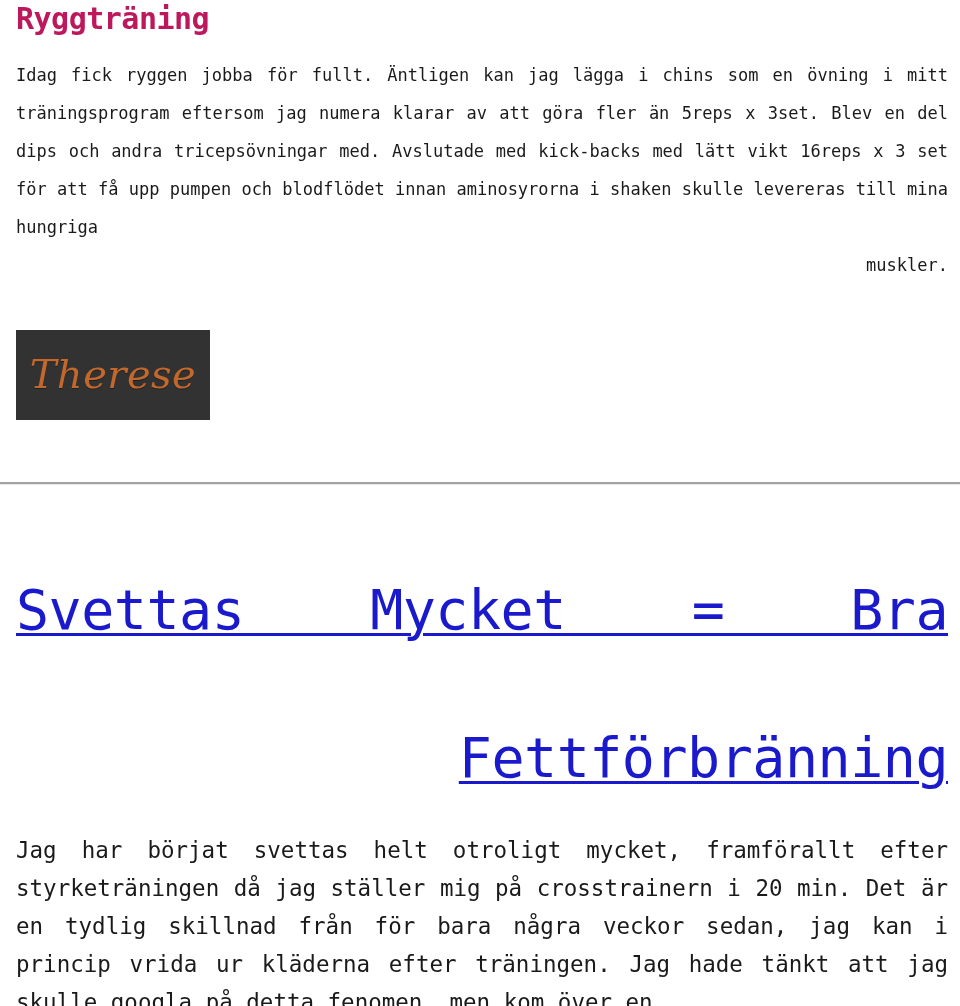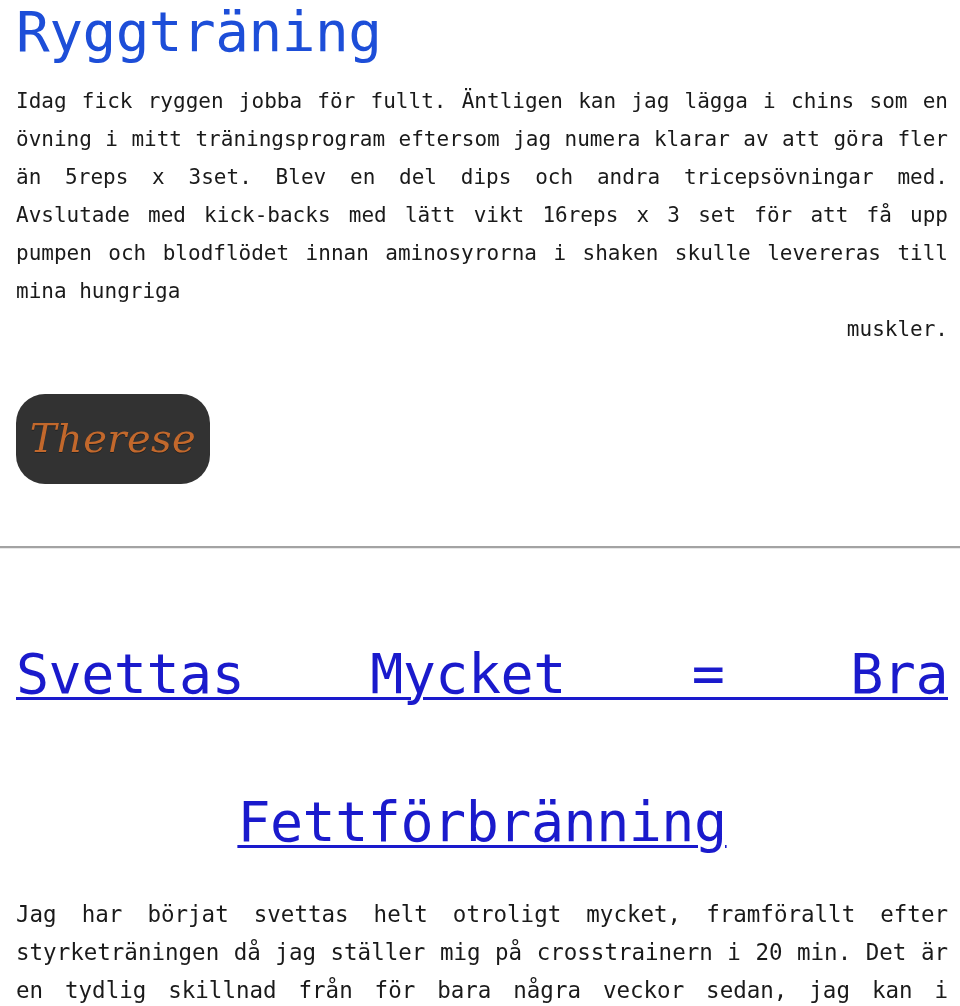--- a/index.html
+++ b/index.html
@@ -17,31 +17,31 @@
   .page {
     width: 960px;
     height: 1006px;
     position: relative;
     box-sizing: border-box;
     padding: 0 12px 0 16px;
   }
 
   
   .post-title {
-    font-size: 56px;
-    font-weight: normal;
-    color: #1d4ed8;
+    font-size: 30px;
+    font-weight: bold;
+    color: #be185d;
     letter-spacing: -0.5px;
     line-height: 1.0;
     margin: 4px 0 0 0;
     white-space: nowrap;
   }
 
   .body-text {
-    font-size: 21px;
+    font-size: 17px;
     line-height: 38px;
     text-align: justify;
     text-justify: inter-word;
     margin: 22px 0 0 0;
     color: #1a1a1a;
     -webkit-hyphens: none;
     hyphens: none;
   }
   .body-text .lastline {
     display: block;
@@ -51,21 +51,20 @@
   
   .signature-wrap {
     margin-top: 46px;
   }
   .signature-box {
     width: 194px;
     height: 90px;
     background: #323232;
     position: relative;
     overflow: hidden;
-    border-radius: 29px;
   }
   .signature-text {
     position: absolute;
     left: 10px;
     top: 50%;
     transform: translateY(-52%);
     width: 174px;
     text-align: center;
     font-family: "DejaVu Serif", "Liberation Serif", serif;
     font-style: italic;
@@ -107,21 +106,21 @@
     text-align: justify;
   }
   .post-link .l1::after {
     content: "";
     display: inline-block;
     width: 100%;
     height: 0;
   }
   .post-link .l2 {
     display: block;
-    text-align: center;
+    text-align: right;
   }
 
   .body-text2 {
     font-size: 22.5px;
     line-height: 38px;
     text-align: justify;
     text-justify: inter-word;
     margin: 36px 0 0 0;
     color: #1a1a1a;
   }

